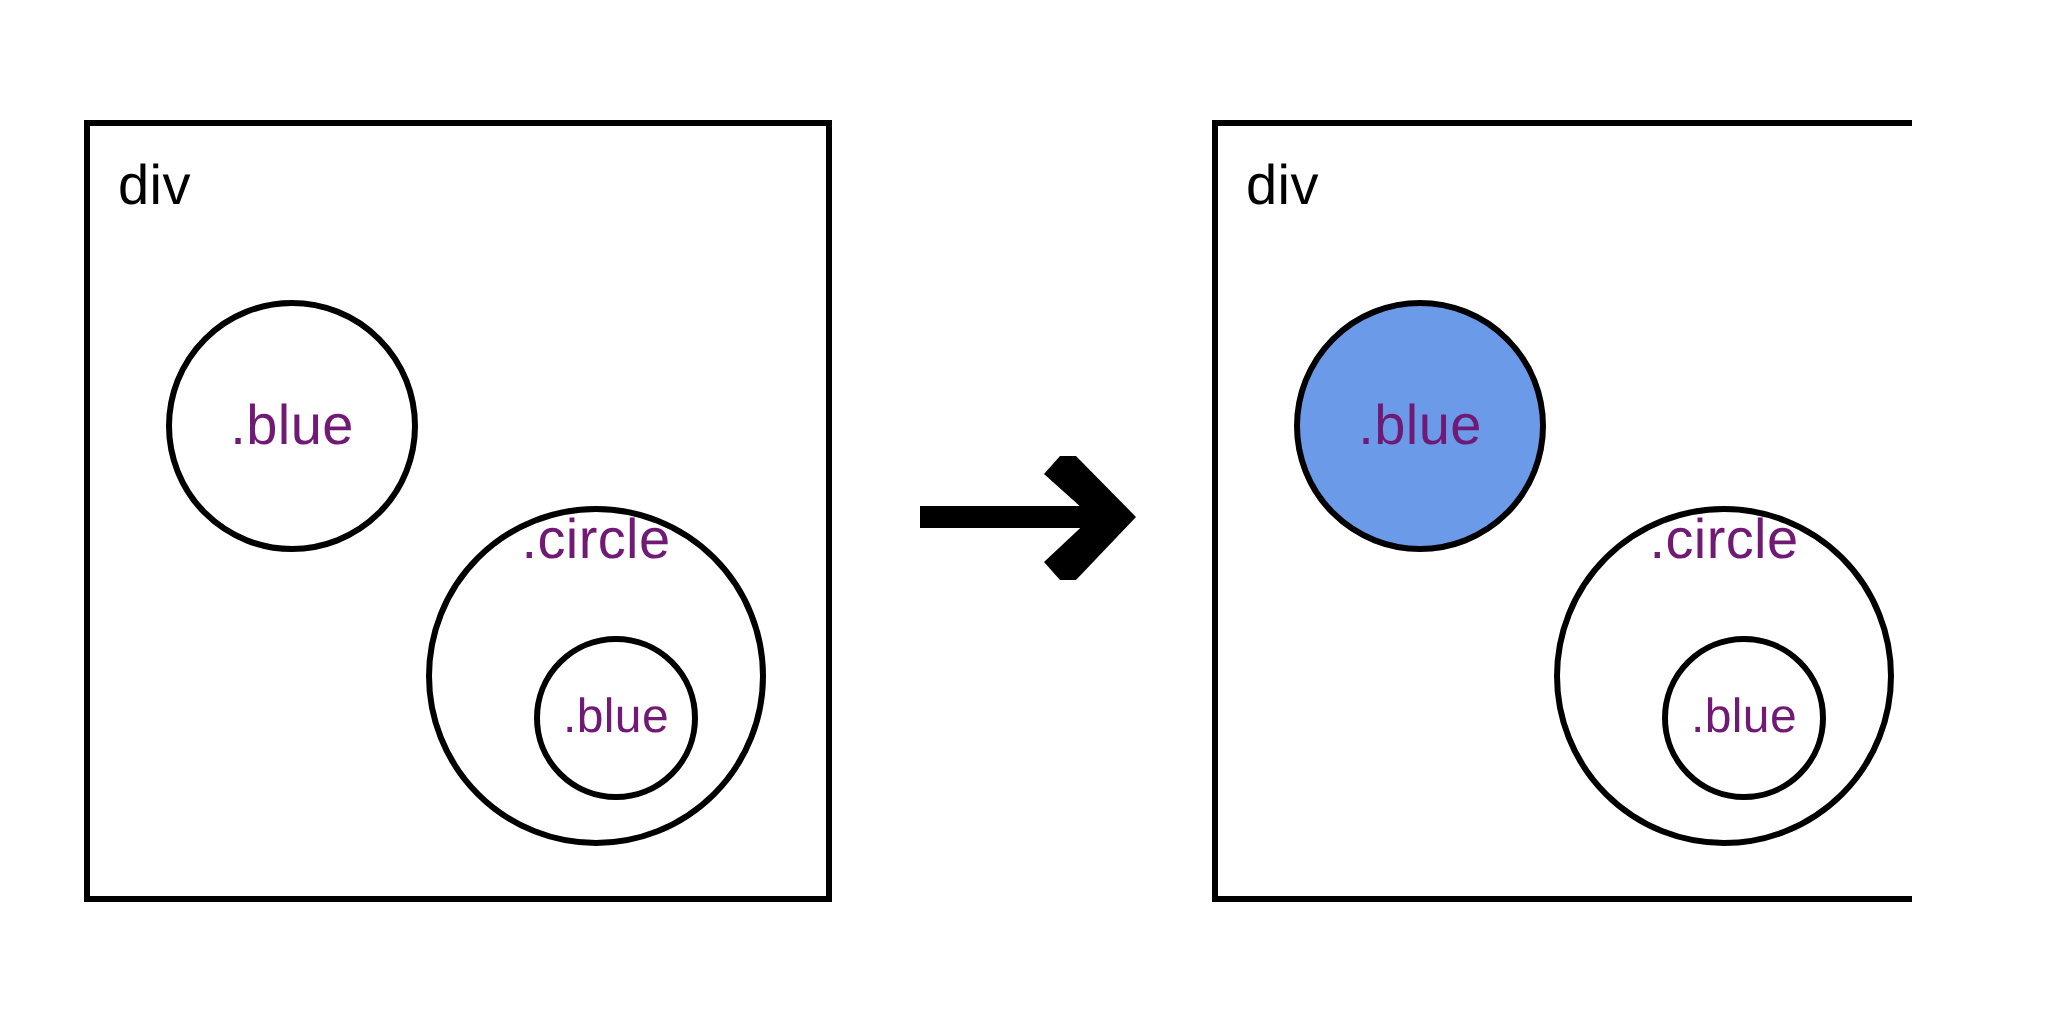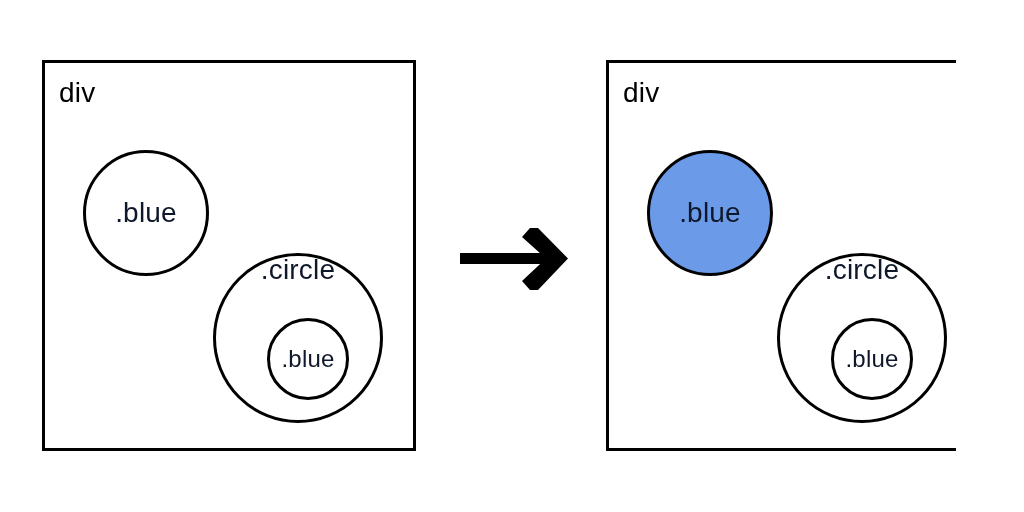--- a/index.html
+++ b/index.html
@@ -51,21 +51,21 @@
     display: flex;
     align-items: center;
     justify-content: center;
   }
   .circle.filled-blue { background: #6B9BE8; }
 
   .circle-label {
     font-size: 28px;
     line-height: 1;
     letter-spacing: 0.2px;
-    color: #0f172a;
+    color: #701a75;
     white-space: nowrap;
     pointer-events: none;
   }
   .circle-label.small { font-size: 24px; }
 
   
   .blue-solo {
     left: 38px;
     top: 87px;
     width: 126px;

